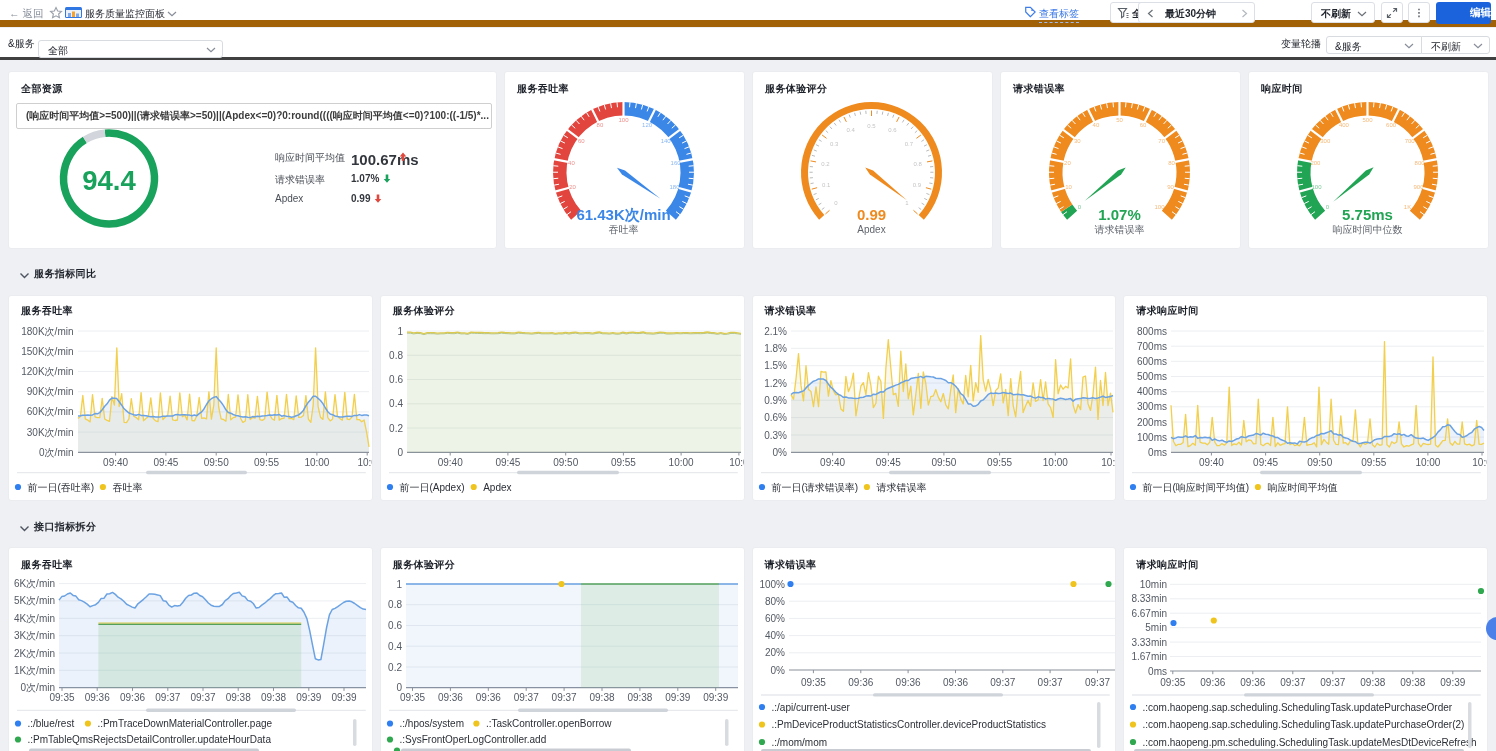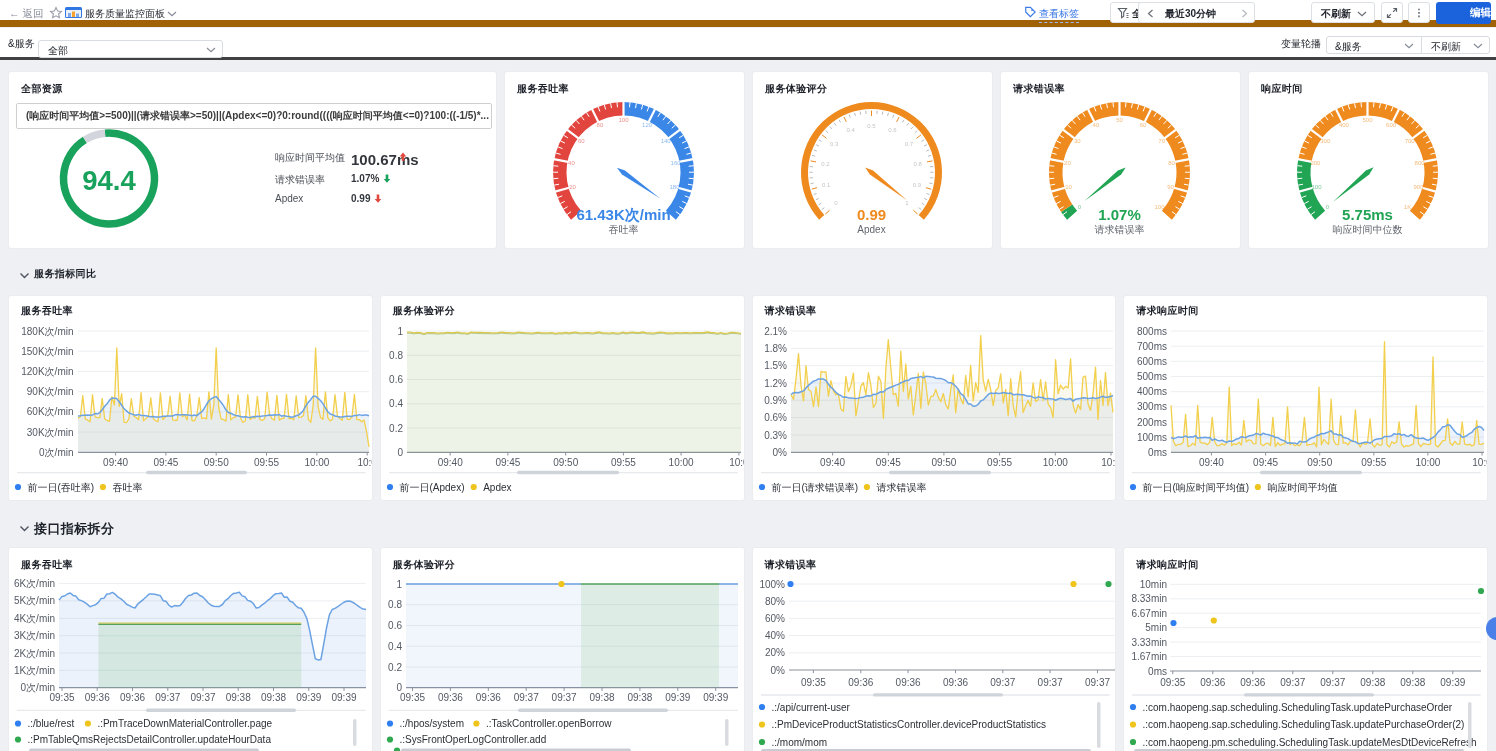--- a/index.html
+++ b/index.html
@@ -87,21 +87,21 @@
 <div style="position:absolute;left:0;top:267px">
     <svg width="11" height="8" style="left:19px;top:5px;position:absolute">
       <polyline points="1.5,1.5 5.5,5.5 9.5,1.5" fill="none" stroke="#4e5560" stroke-width="1.4"></polyline>
     </svg>
     <span style="position:absolute;left:34px;top:0;font-size:10px;font-weight:bold;color:#1d2129;white-space:nowrap;letter-spacing:.4px">服务指标同比</span>
   </div>
 <div style="position:absolute;left:0;top:520px">
     <svg width="11" height="8" style="left:19px;top:5px;position:absolute">
       <polyline points="1.5,1.5 5.5,5.5 9.5,1.5" fill="none" stroke="#4e5560" stroke-width="1.4"></polyline>
     </svg>
-    <span style="position:absolute;left:34px;top:0;font-size:13px;font-weight:bold;color:#1d2129;white-space:nowrap;letter-spacing:.4px">接口指标拆分</span>
+    <span style="position:absolute;left:34px;top:0;font-size:10px;font-weight:bold;color:#1d2129;white-space:nowrap;letter-spacing:.4px">接口指标拆分</span>
   </div>
 <div class="card" style="left:8px;top:71px;width:489px;height:178px">
     <div class="ct">全部资源</div>
     <div style="position:absolute;left:7px;top:31px;width:476px;height:26px;border:1px solid #cfcfcf;border-radius:2px;background:#fff;font-size:10px;font-weight:bold;color:#3c3c3c;line-height:24px;padding-left:9px;white-space:nowrap;overflow:hidden">(响应时间平均值&gt;=500)||(请求错误率&gt;=50)||(Apdex&lt;=0)?0:round((((响应时间平均值&lt;=0)?100:((-1/5)*...</div>
     <svg width="489" height="178">
       <path d="M 96.03 61.17 A 45.5 45.5 0 1 1 75.89 67.91" fill="none" stroke="#18a25c" stroke-width="7.5"></path>
       <path d="M 75.89 67.91 A 45.5 45.5 0 0 1 96.03 61.17" fill="none" stroke="#d2d6dc" stroke-width="7.5"></path>
       <text x="100" y="117.5" font-size="27.5" font-weight="bold" fill="#18a25c" text-anchor="middle">94.4</text>
     </svg>
     <span style="position:absolute;left:266px;top:78.5px;font-size:10px;color:#4a4f57">响应时间平均值</span>

